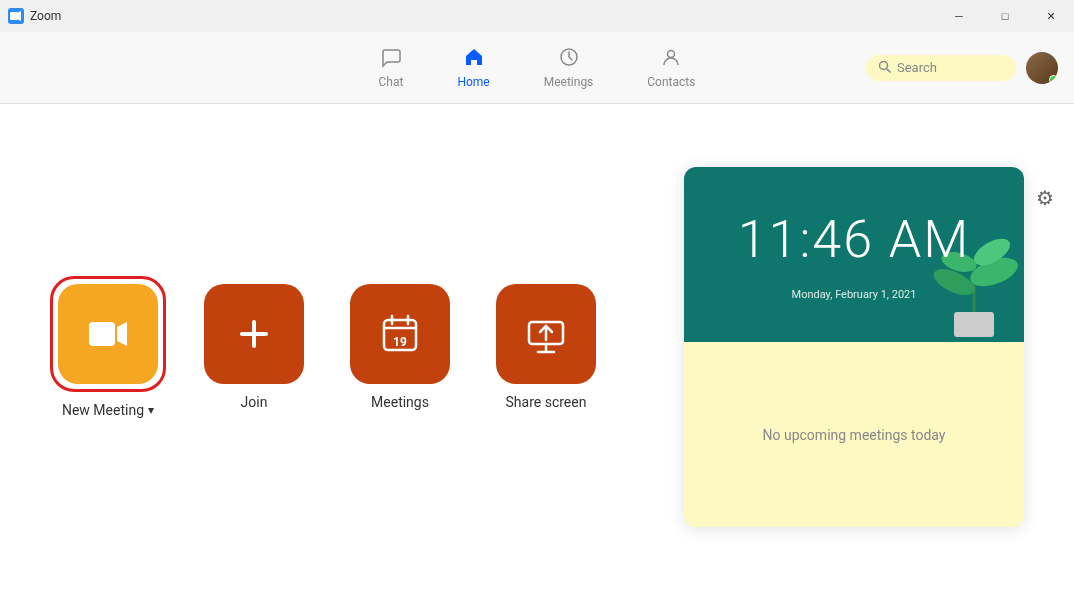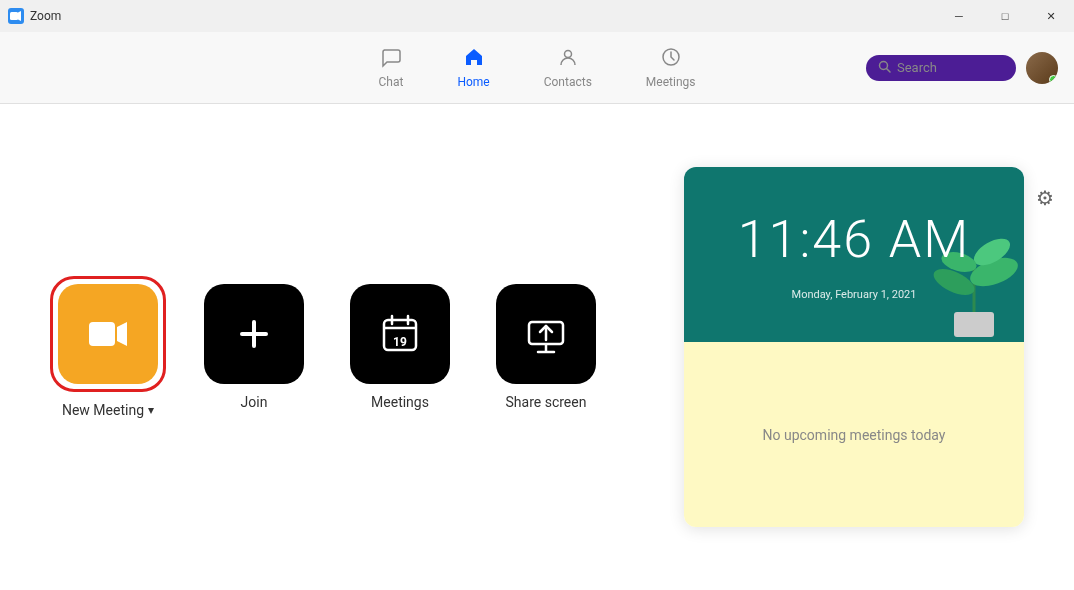--- a/index.html
+++ b/index.html
@@ -97,21 +97,21 @@
       right: 16px;
       top: 50%;
       transform: translateY(-50%);
       display: flex;
       align-items: center;
       gap: 10px;
     }
     .search-box {
       display: flex;
       align-items: center;
-      background: #4c1d95;
+      background: #fef9c3;
       border-radius: 16px;
       padding: 5px 12px;
       gap: 6px;
       width: 150px;
     }
     .search-icon { font-size: 12px; color: #888; }
     .search-placeholder { font-size: 13px; color: #888; }
     .avatar {
       width: 32px;
       height: 32px;
@@ -176,21 +176,21 @@
       width: 100px;
       height: 100px;
       border-radius: 20px;
       display: flex;
       align-items: center;
       justify-content: center;
       font-size: 38px;
       color: white;
     }
     .btn-orange { background: #f5a623; }
-    .btn-blue { background: #000000; }
+    .btn-blue { background: #c2410c; }
 
     
     .new-meeting-wrapper {
       border: 3px solid #e02020;
       border-radius: 24px;
       padding: 5px;
     }
 
     
     .clock-panel {
@@ -276,35 +276,35 @@
           <svg width="22" height="22" viewBox="0 0 22 22" fill="none">
             <path d="M3 10L11 3L19 10V19H14V14H8V19H3V10Z" fill="#0b5cff"></path>
           </svg>
         </span>
         <span class="nav-tab-label" style="color:#0b5cff;">Home</span>
       </div>
 
       <div class="nav-tab">
         <span class="nav-tab-icon">
           <svg width="22" height="22" viewBox="0 0 22 22" fill="none">
-            <circle cx="11" cy="8" r="3.5" stroke="#888" stroke-width="1.5" fill="none"></circle>
-            <path d="M4 19c0-3.866 3.134-7 7-7s7 3.134 7 7" stroke="#888" stroke-width="1.5" fill="none"></path>
+            <circle cx="11" cy="11" r="8" stroke="#888" stroke-width="1.5" fill="none"></circle>
+            <path d="M11 6v5l3 3" stroke="#888" stroke-width="1.5" stroke-linecap="round"></path>
           </svg>
         </span>
-        <span class="nav-tab-label" style="color:#888;">Contacts</span>
+        <span class="nav-tab-label" style="color:#888;">Meetings</span>
       </div>
 
       <div class="nav-tab">
         <span class="nav-tab-icon">
           <svg width="22" height="22" viewBox="0 0 22 22" fill="none">
-            <circle cx="11" cy="11" r="8" stroke="#888" stroke-width="1.5" fill="none"></circle>
-            <path d="M11 6v5l3 3" stroke="#888" stroke-width="1.5" stroke-linecap="round"></path>
+            <circle cx="11" cy="8" r="3.5" stroke="#888" stroke-width="1.5" fill="none"></circle>
+            <path d="M4 19c0-3.866 3.134-7 7-7s7 3.134 7 7" stroke="#888" stroke-width="1.5" fill="none"></path>
           </svg>
         </span>
-        <span class="nav-tab-label" style="color:#888;">Meetings</span>
+        <span class="nav-tab-label" style="color:#888;">Contacts</span>
       </div>
 
     </div>
 
     <div class="topnav-right">
       <div class="search-box">
         <span class="search-icon">
           <svg width="13" height="13" viewBox="0 0 13 13" fill="none">
             <circle cx="5.5" cy="5.5" r="4" stroke="#888" stroke-width="1.5"></circle>
             <line x1="8.5" y1="8.5" x2="12" y2="12" stroke="#888" stroke-width="1.5" stroke-linecap="round"></line>

